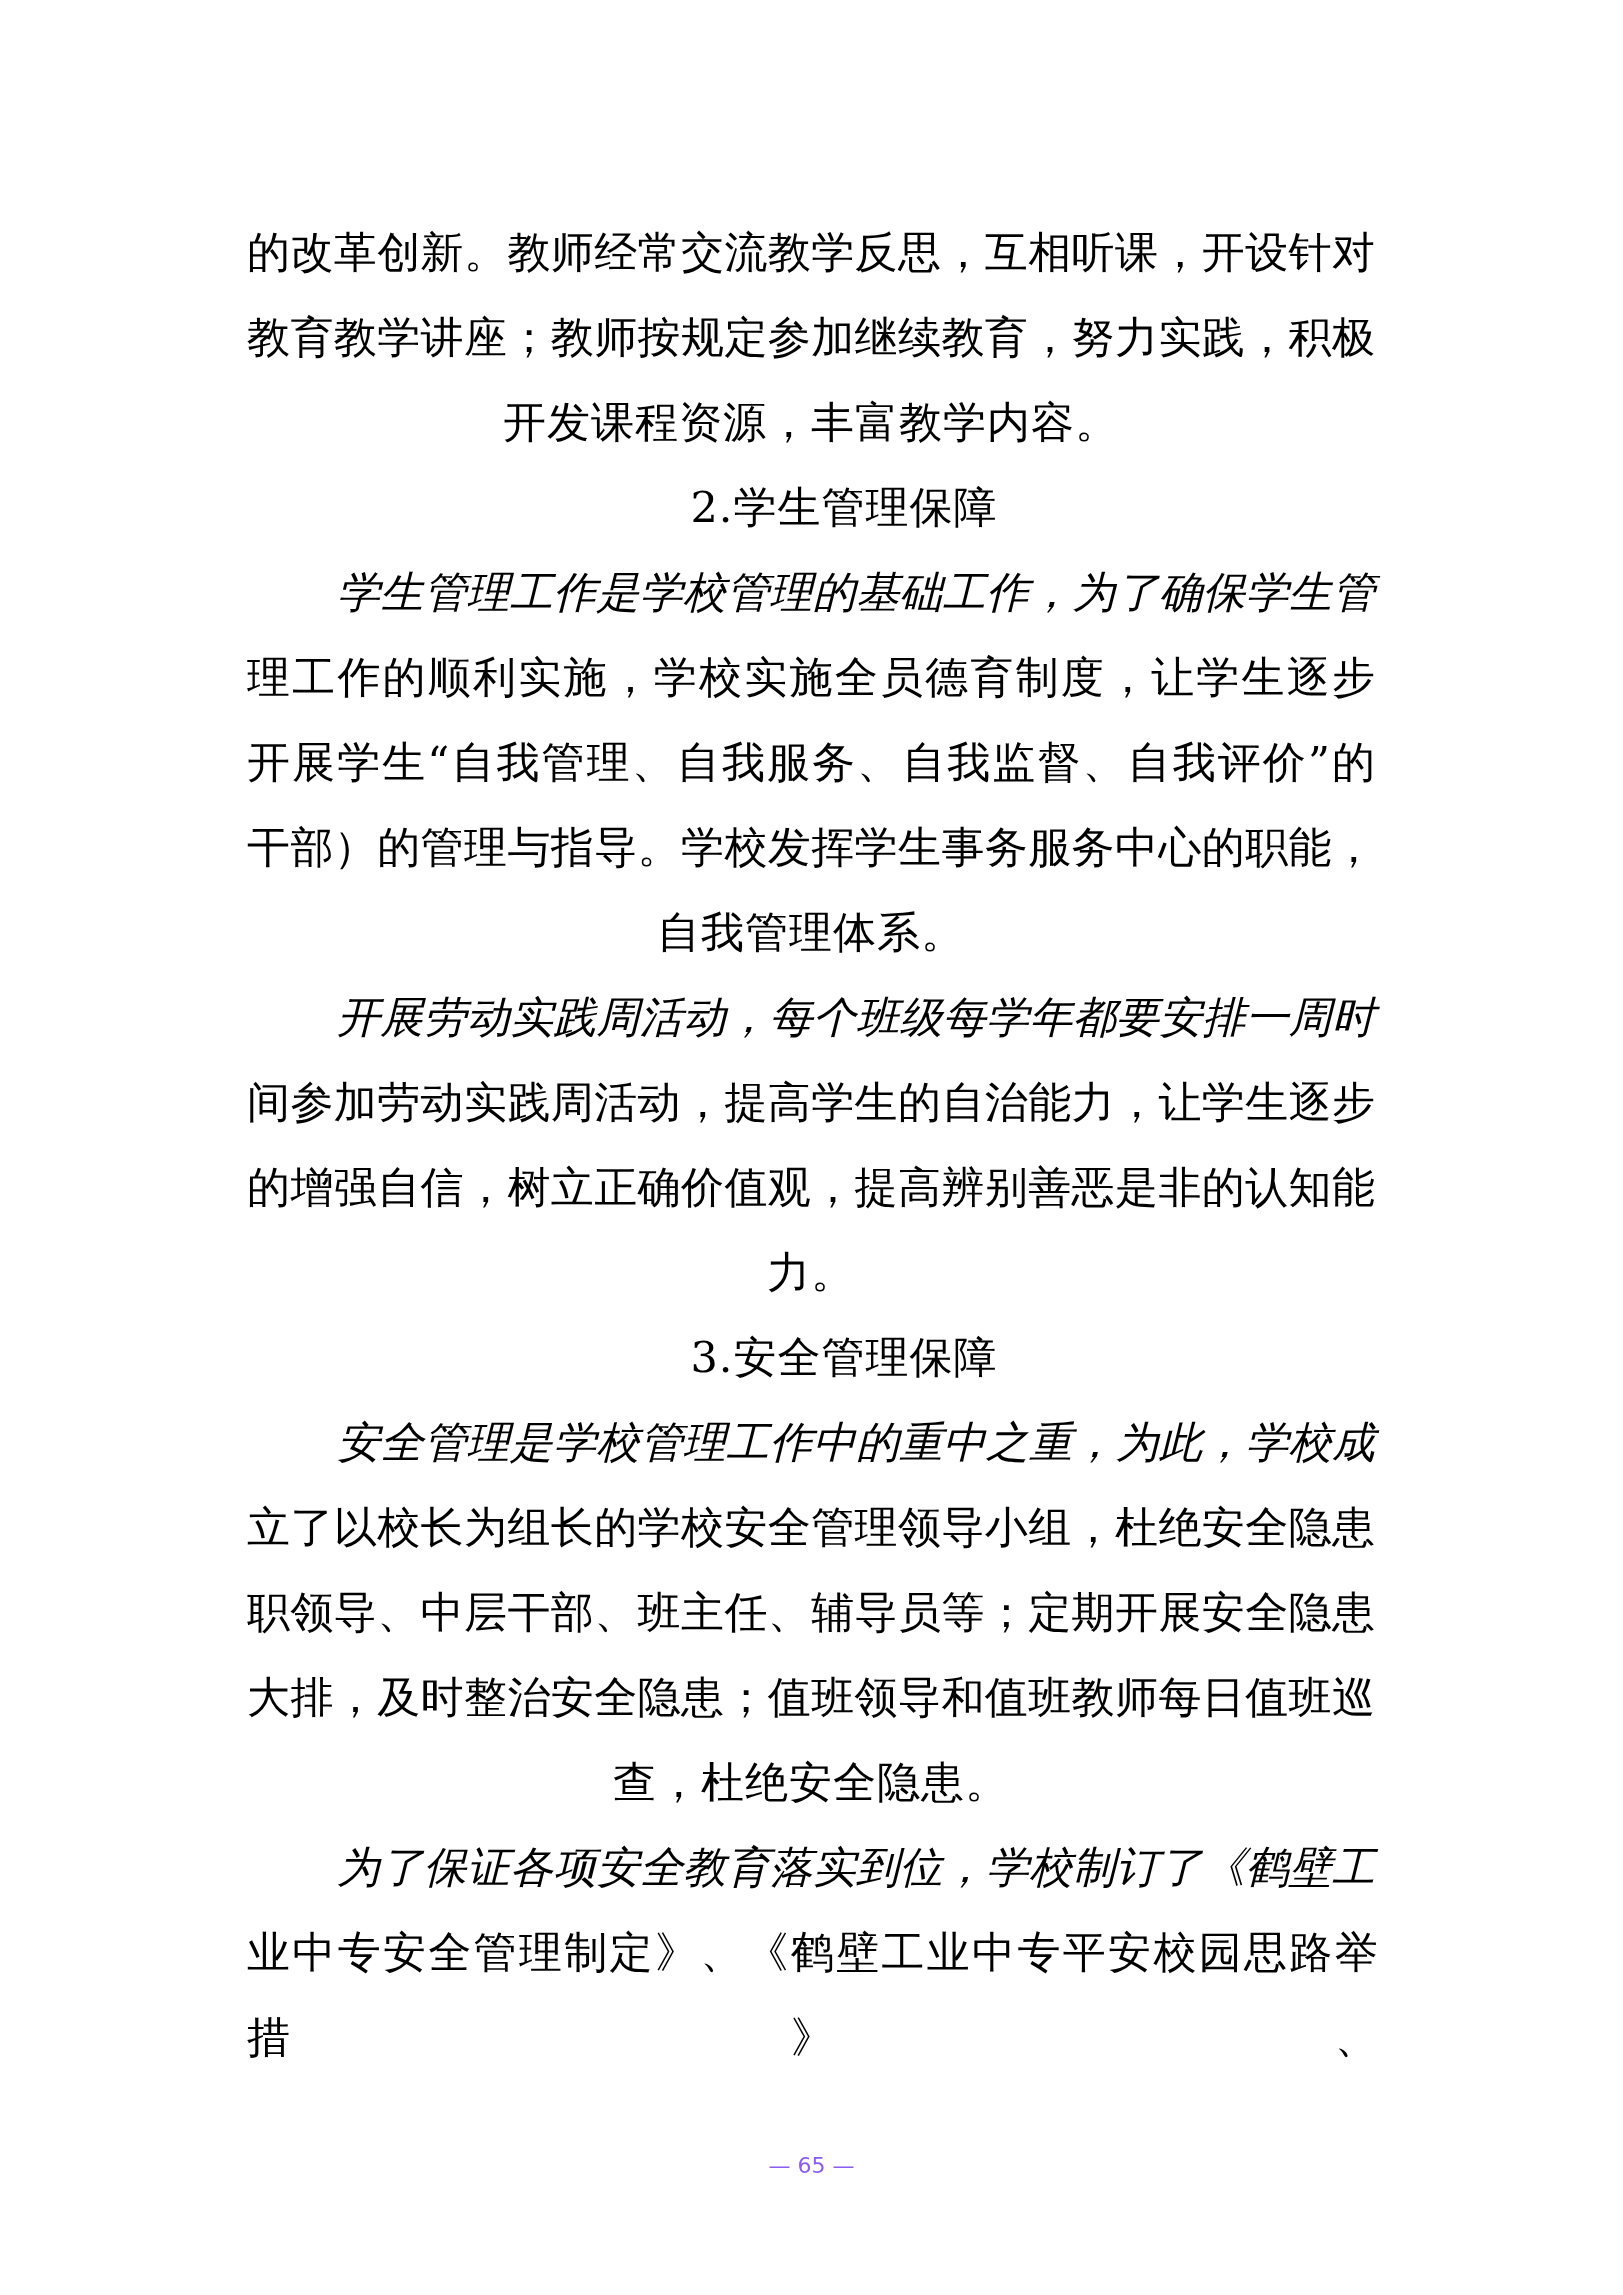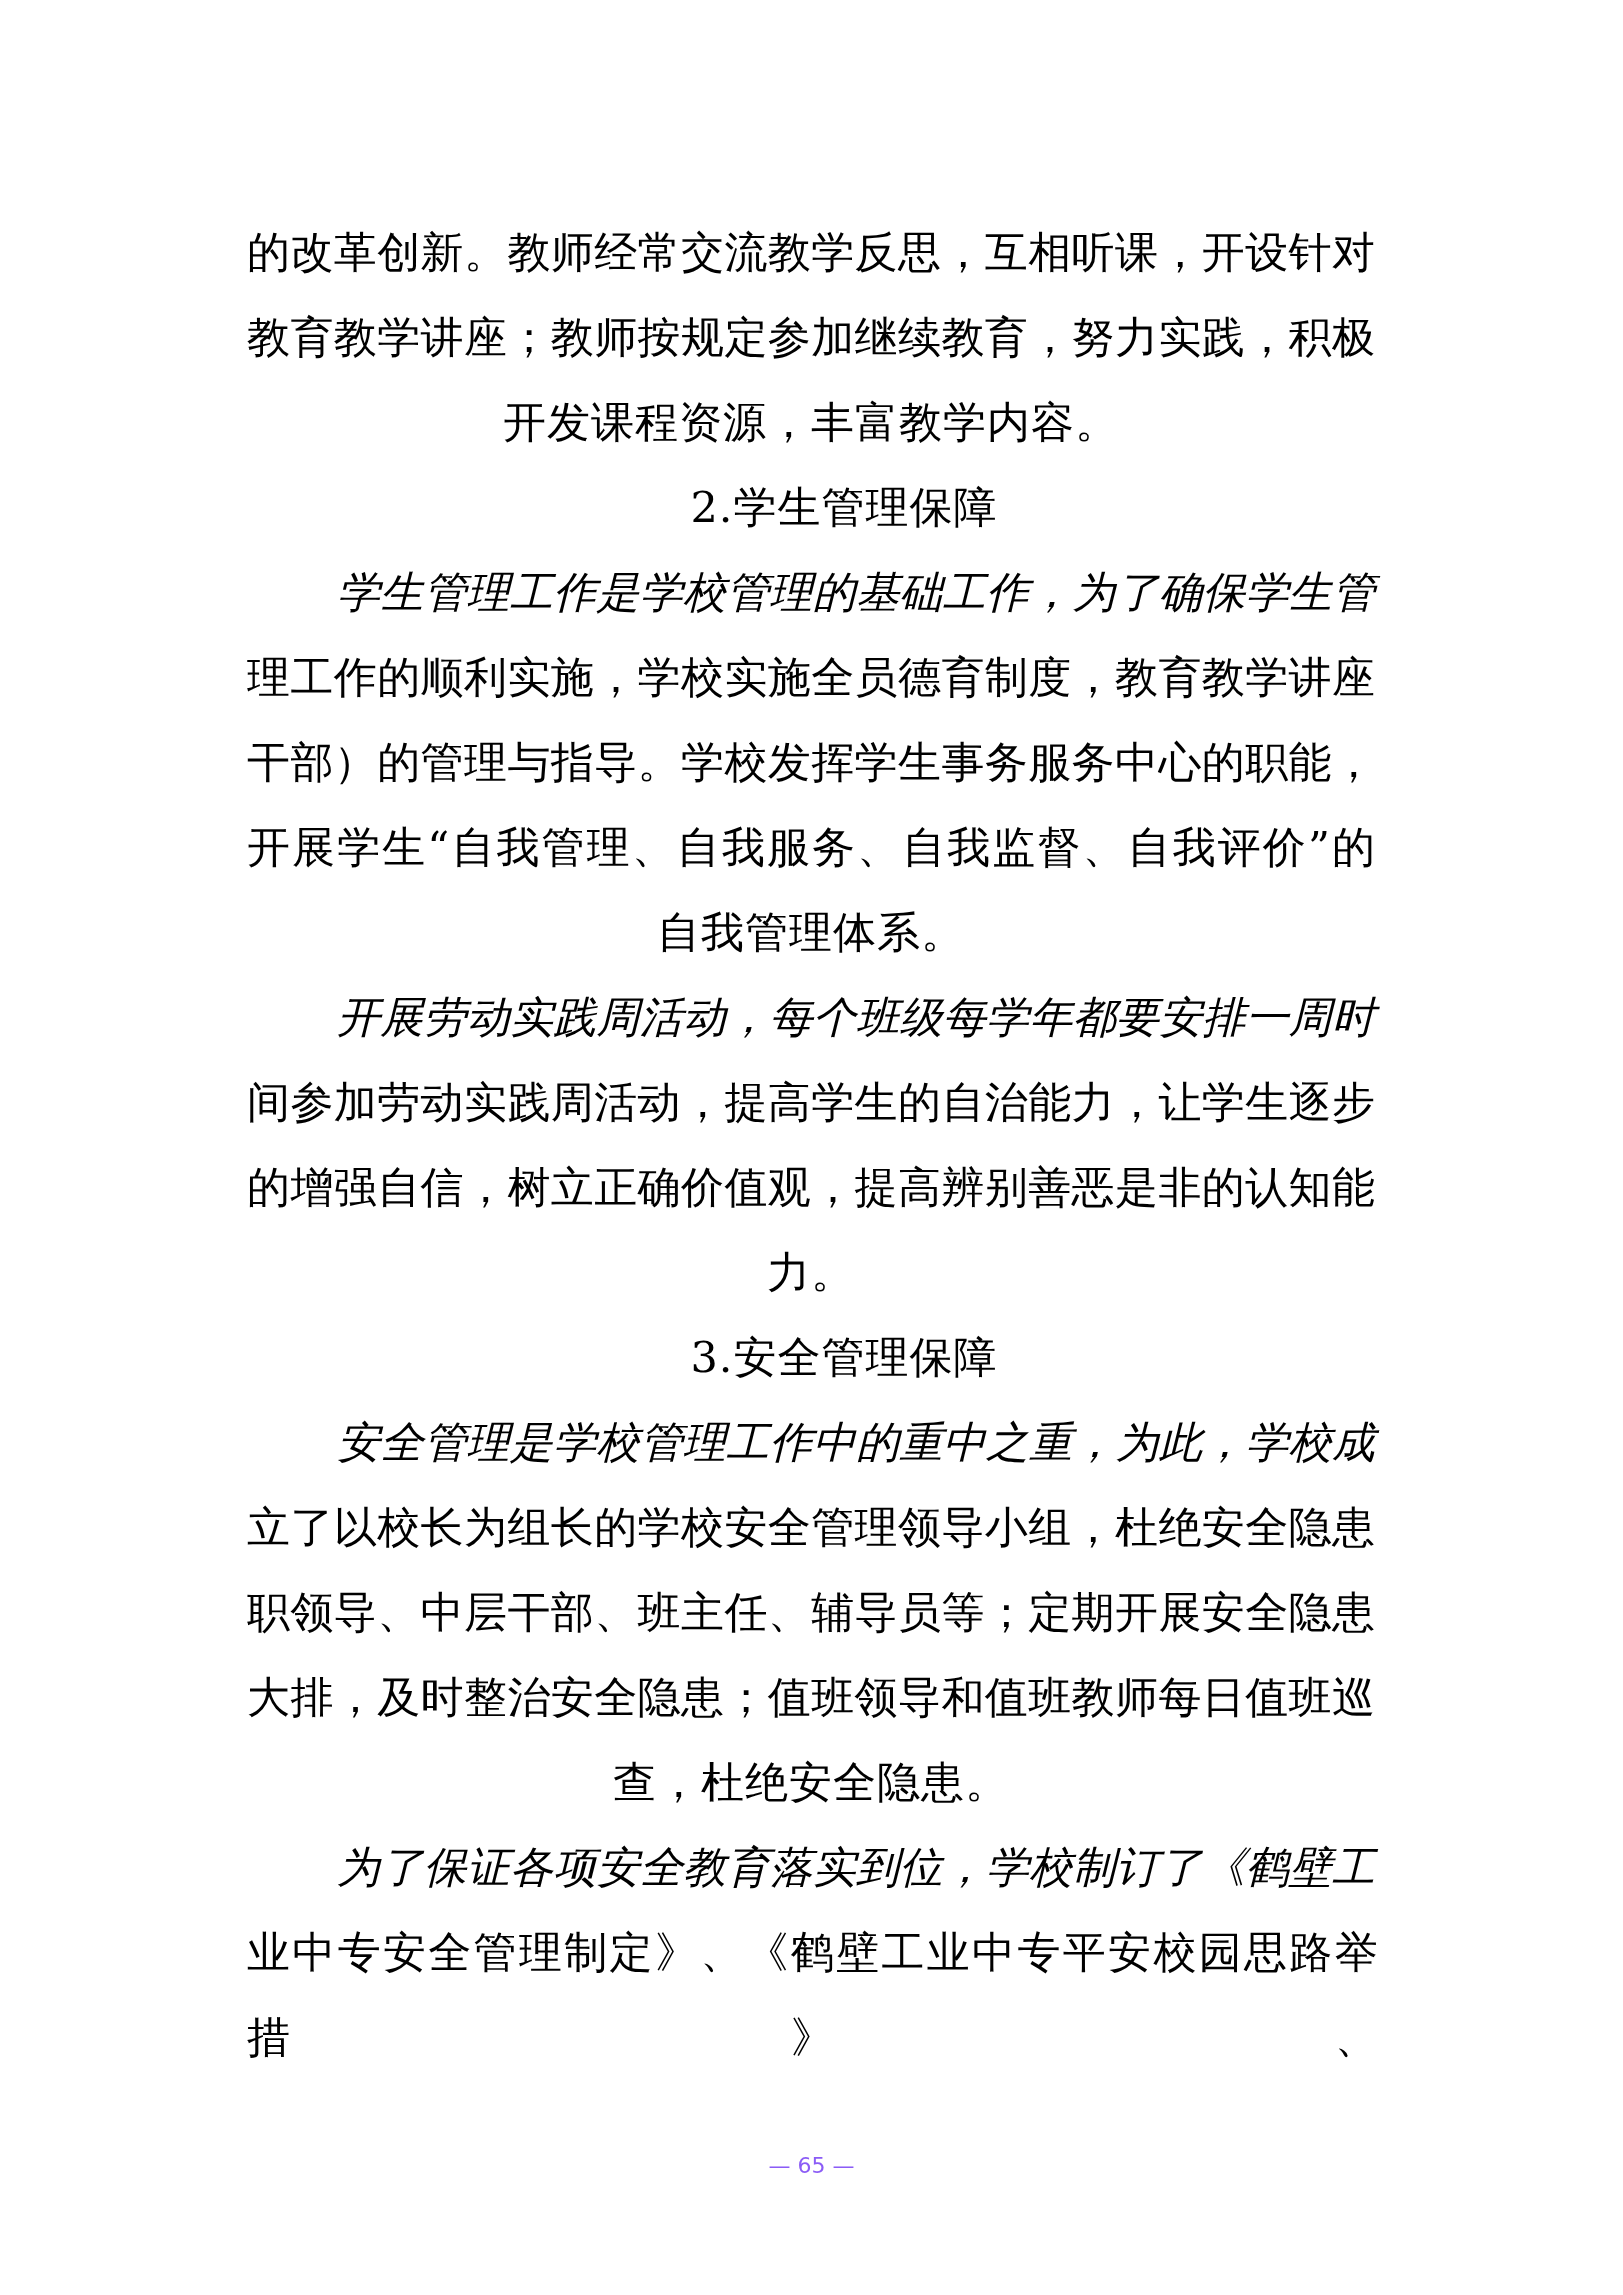--- a/index.html
+++ b/index.html
@@ -65,23 +65,23 @@
 </head>
 <body>
 
 <div class="page">
   <div class="textblock">
     <div class="line j">的改革创新。教师经常交流教学反思，互相听课，开设针对</div>
     <div class="line j">教育教学讲座；教师按规定参加继续教育，努力实践，积极</div>
     <div class="line">开发课程资源，丰富教学内容。</div>
     <div class="line ind-h">2.学生管理保障</div>
     <div class="line ind j">学生管理工作是学校管理的基础工作，为了确保学生管</div>
-    <div class="line j">理工作的顺利实施，学校实施全员德育制度，教育教学讲座</div>
+    <div class="line j">理工作的顺利实施，学校实施全员德育制度，让学生逐步</div>
+    <div class="line j">开展学生“自我管理、自我服务、自我监督、自我评价”的</div>
     <div class="line j">干部）的管理与指导。学校发挥学生事务服务中心的职能，</div>
-    <div class="line j">开展学生“自我管理、自我服务、自我监督、自我评价”的</div>
     <div class="line">自我管理体系。</div>
     <div class="line ind j">开展劳动实践周活动，每个班级每学年都要安排一周时</div>
     <div class="line j">间参加劳动实践周活动，提高学生的自治能力，让学生逐步</div>
     <div class="line j">的增强自信，树立正确价值观，提高辨别善恶是非的认知能</div>
     <div class="line">力。</div>
     <div class="line ind-h">3.安全管理保障</div>
     <div class="line ind j">安全管理是学校管理工作中的重中之重，为此，学校成</div>
     <div class="line j">立了以校长为组长的学校安全管理领导小组，杜绝安全隐患</div>
     <div class="line j">职领导、中层干部、班主任、辅导员等；定期开展安全隐患</div>
     <div class="line j">大排，及时整治安全隐患；值班领导和值班教师每日值班巡</div>

